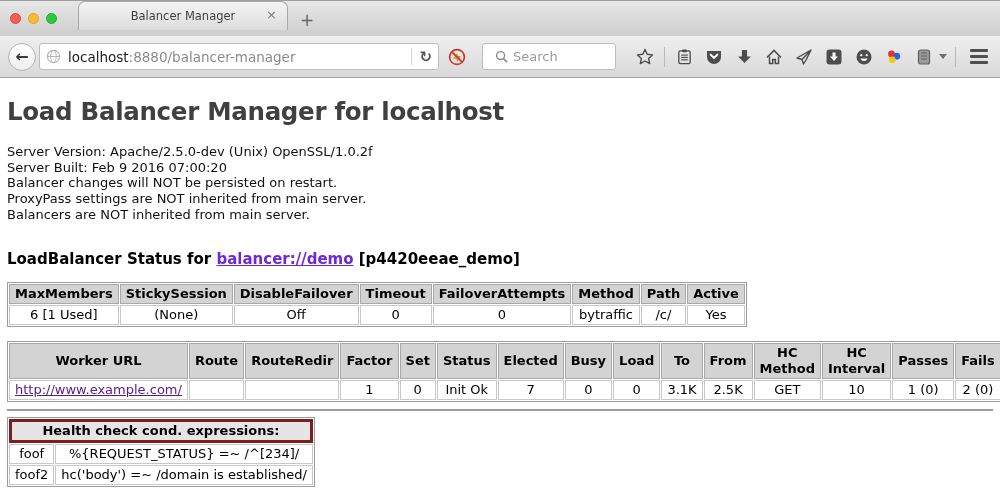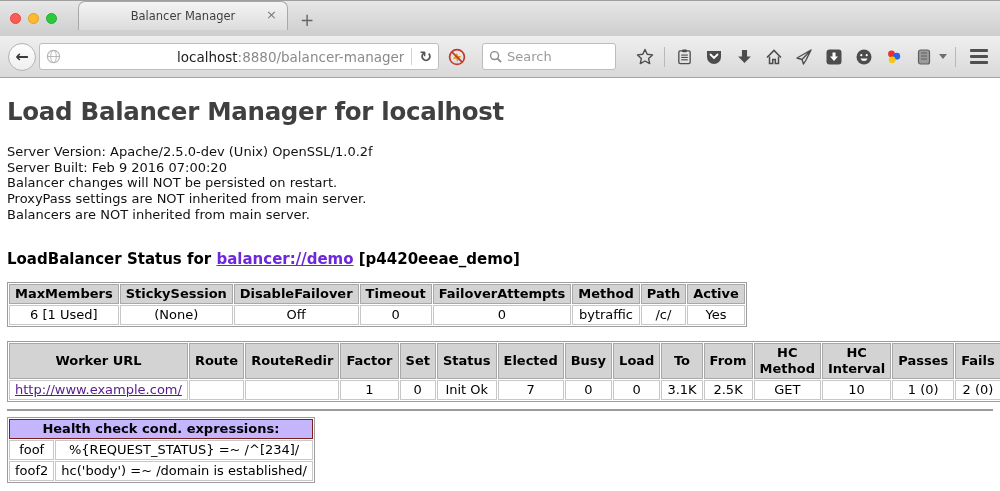--- a/index.html
+++ b/index.html
@@ -41,33 +41,33 @@
   .back-btn {
     width:28px; height:28px; border-radius:50%;
     background:linear-gradient(#fefefe,#efefef);
     border:1px solid #b3b3b3; color:#3b3b3b;
     display:flex; align-items:center; justify-content:center;
     font-size:16px; font-weight:bold; flex:0 0 auto; z-index:2;
   }
   .url-bar {
     margin-left:3px; width:400px; height:27px; background:#fff;
     border:1px solid #bdbdbd; border-radius:3px;
-    display:flex; align-items:center; padding:0 6px; flex:0 0 auto;text-align:right;
+    display:flex; align-items:center; padding:0 6px; flex:0 0 auto;
   }
   .globe { flex:0 0 auto; margin-right:7px; opacity:.55; }
   .url-text { font-size:13.5px; white-space:nowrap; overflow:hidden; flex:1 1 auto; }
   .url-domain { color:#1c1c1c; }
   .url-rest { color:#8a8a8a; }
   .url-sep { width:1px; height:17px; background:#d2d2d2; margin:0 7px; }
   .reload { font-size:15px; color:#555; font-weight:bold; }
   .blocked { margin-left:9px; flex:0 0 auto; }
   .search-box {
     margin-left:16px; width:134px; height:27px; background:#fff;
     border:1px solid #bdbdbd; border-radius:3px;
-    display:flex; align-items:center; padding:0 6px; flex:0 0 auto;
+    display:flex; align-items:center; padding:0 6px; flex:0 0 auto;justify-content:center;
   }
   .search-box input {
     border:none; outline:none; width:90px; font-size:13px;
     font-family:"DejaVu Sans",sans-serif; color:#333; background:transparent;
   }
   .search-box input::placeholder { color:#9a9a9a; }
   .tb-icons { display:flex; align-items:center; margin-left:14px; flex:1 1 auto; }
   .tb-icon { width:18px; height:18px; margin:0 6px; display:flex; align-items:center; justify-content:center; flex:0 0 auto; }
   .tb-sep { width:1px; height:20px; background:#b9b9b9; margin:0 4px; flex:0 0 auto; }
   .caret { width:0; height:0; border-left:4px solid transparent; border-right:4px solid transparent; border-top:5px solid #6d6d6d; margin:0 4px 0 0; }
@@ -84,21 +84,21 @@
   table { border-collapse:separate; border-spacing:1px; border:1px solid #9d9d9d; font-size:13px; color:#000; }
   thead tr, tr.gray { background:#d3d3d3; }
   th { border:1px solid #a8a8a8; padding:1px 5px; font-weight:bold; text-align:center; line-height:16px; }
   td { border:1px solid #c8c8c8; padding:1px 5px; text-align:center; background:#fff; line-height:16px; }
   td.left { text-align:left; }
   td a { color:#551a8b; }
   .balancer-table { margin-top:14px; }
   .worker-table { margin-top:14px; }
   .worker-table .url-col { min-width:158px; }
   .hc-table { margin-top:5px; }
-  .hc-table .title-cell { font-weight:bold; border:1px solid #7f1d1d; background:#c4b5fd; }
+  .hc-table .title-cell { font-weight:bold; border:3px solid #7f1d1d; background:#e5e5e5; }
   hr.rule { border:none; height:2px; background:#9b9b9b; margin:7px 0 6px 0; }
   svg { display:block; }
 </style>
 </head>
 <body>
 
 <div class="window">
 
   <div class="tab-bar">
     <div class="traffic-lights">

